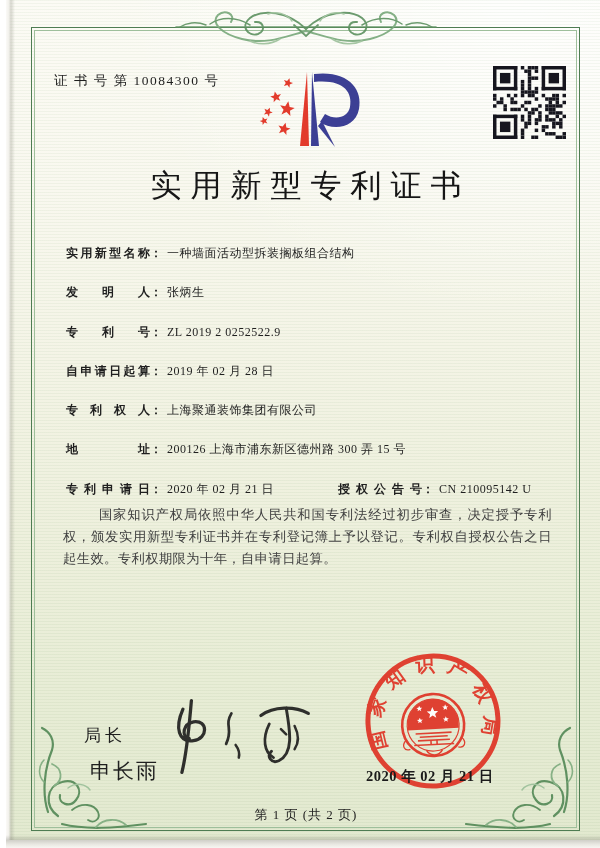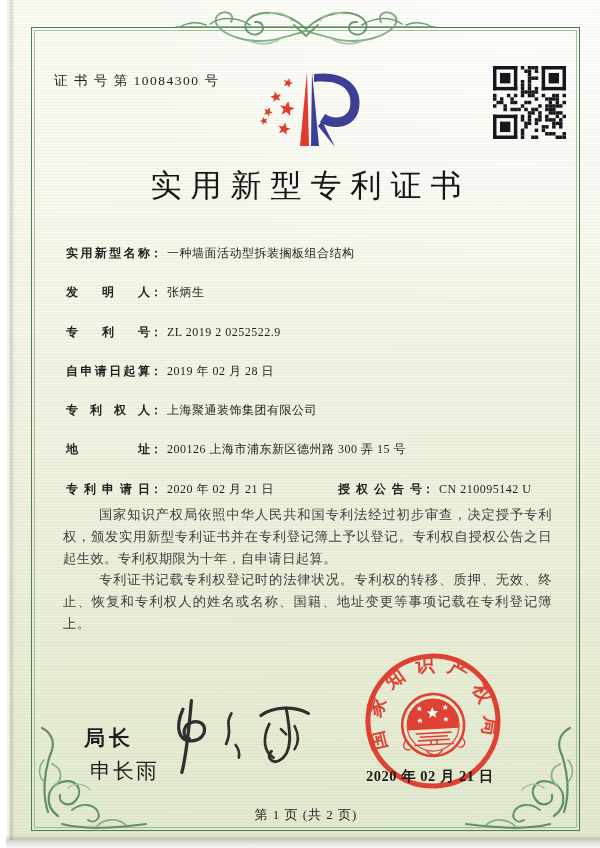--- a/index.html
+++ b/index.html
@@ -38,21 +38,21 @@
   .frow{position:relative;height:39.3px;display:flex;align-items:flex-start;line-height:18px;}
   .flabel{display:inline-block;width:84px;text-align:justify;text-align-last:justify;font-weight:600;}
   .colon{font-weight:600;margin-right:5px;}
   .fvalue{letter-spacing:.5px;font-weight:500;white-space:nowrap;}
   .pair2{position:absolute;left:272px;top:0;display:flex;align-items:flex-end;}
   
   .paras{position:absolute;left:57px;top:504px;width:489px;font-size:13.3px;line-height:21.8px;
     text-align:justify;color:#404040;letter-spacing:.4px;}
   .paras p{margin:0;text-indent:2.7em;}
   
-  .signer-title{position:absolute;left:78px;top:724px;font-size:21px;letter-spacing:4px;font-weight:700;}
+  .signer-title{position:absolute;left:78px;top:724px;font-size:17px;letter-spacing:4px;font-weight:400;}
   .signer-name{position:absolute;left:84px;top:757px;font-size:21px;letter-spacing:2px;font-weight:400;}
   .signature{position:absolute;left:158px;top:696px;width:158px;height:80px;}
   .seal{position:absolute;left:354px;top:647px;width:148px;height:150px;opacity:.93;transform:rotate(-3deg);}
   .seal-date{position:absolute;left:360px;top:767px;font-size:14.5px;font-weight:600;letter-spacing:.5px;
     color:#1b1b1b;z-index:5;}
   .footer{position:absolute;left:0;right:0;top:806px;text-align:center;font-size:13px;letter-spacing:1px;}
 </style>
 </head>
 <body>
 
@@ -298,21 +298,20 @@
       <span class="pair2">
         <span class="flabel">授权公告号</span>
           <span class="colon">：</span>
         <span class="fvalue">CN 210095142 U</span>
       </span>
     </div>
   </div>
 
   <div class="paras">
     <p>国家知识产权局依照中华人民共和国专利法经过初步审查，决定授予专利权，颁发实用新型专利证书并在专利登记簿上予以登记。专利权自授权公告之日起生效。专利权期限为十年，自申请日起算。</p>
-    <p>专利证书记载专利权登记时的法律状况。专利权的转移、质押、无效、终止、恢复和专利权人的姓名或名称、国籍、地址变更等事项记载在专利登记簿上。</p>
   </div>
 
   <div class="signer-title">局长</div>
   <div class="signer-name">申长雨</div>
 
   <svg class="signature" viewBox="0 0 150 75">
     <g stroke="#161616" fill="none" stroke-width="3.1" stroke-linecap="round" opacity=".88">
       <path d="M18,12 C10,30 14,44 28,42 C42,40 42,22 28,24 C18,26 16,38 24,40"></path>
       <path d="M26,4 C24,28 22,52 17,72"></path>
       <path d="M64,16 C57,28 66,30 59,45" stroke-width="2.6"></path>

